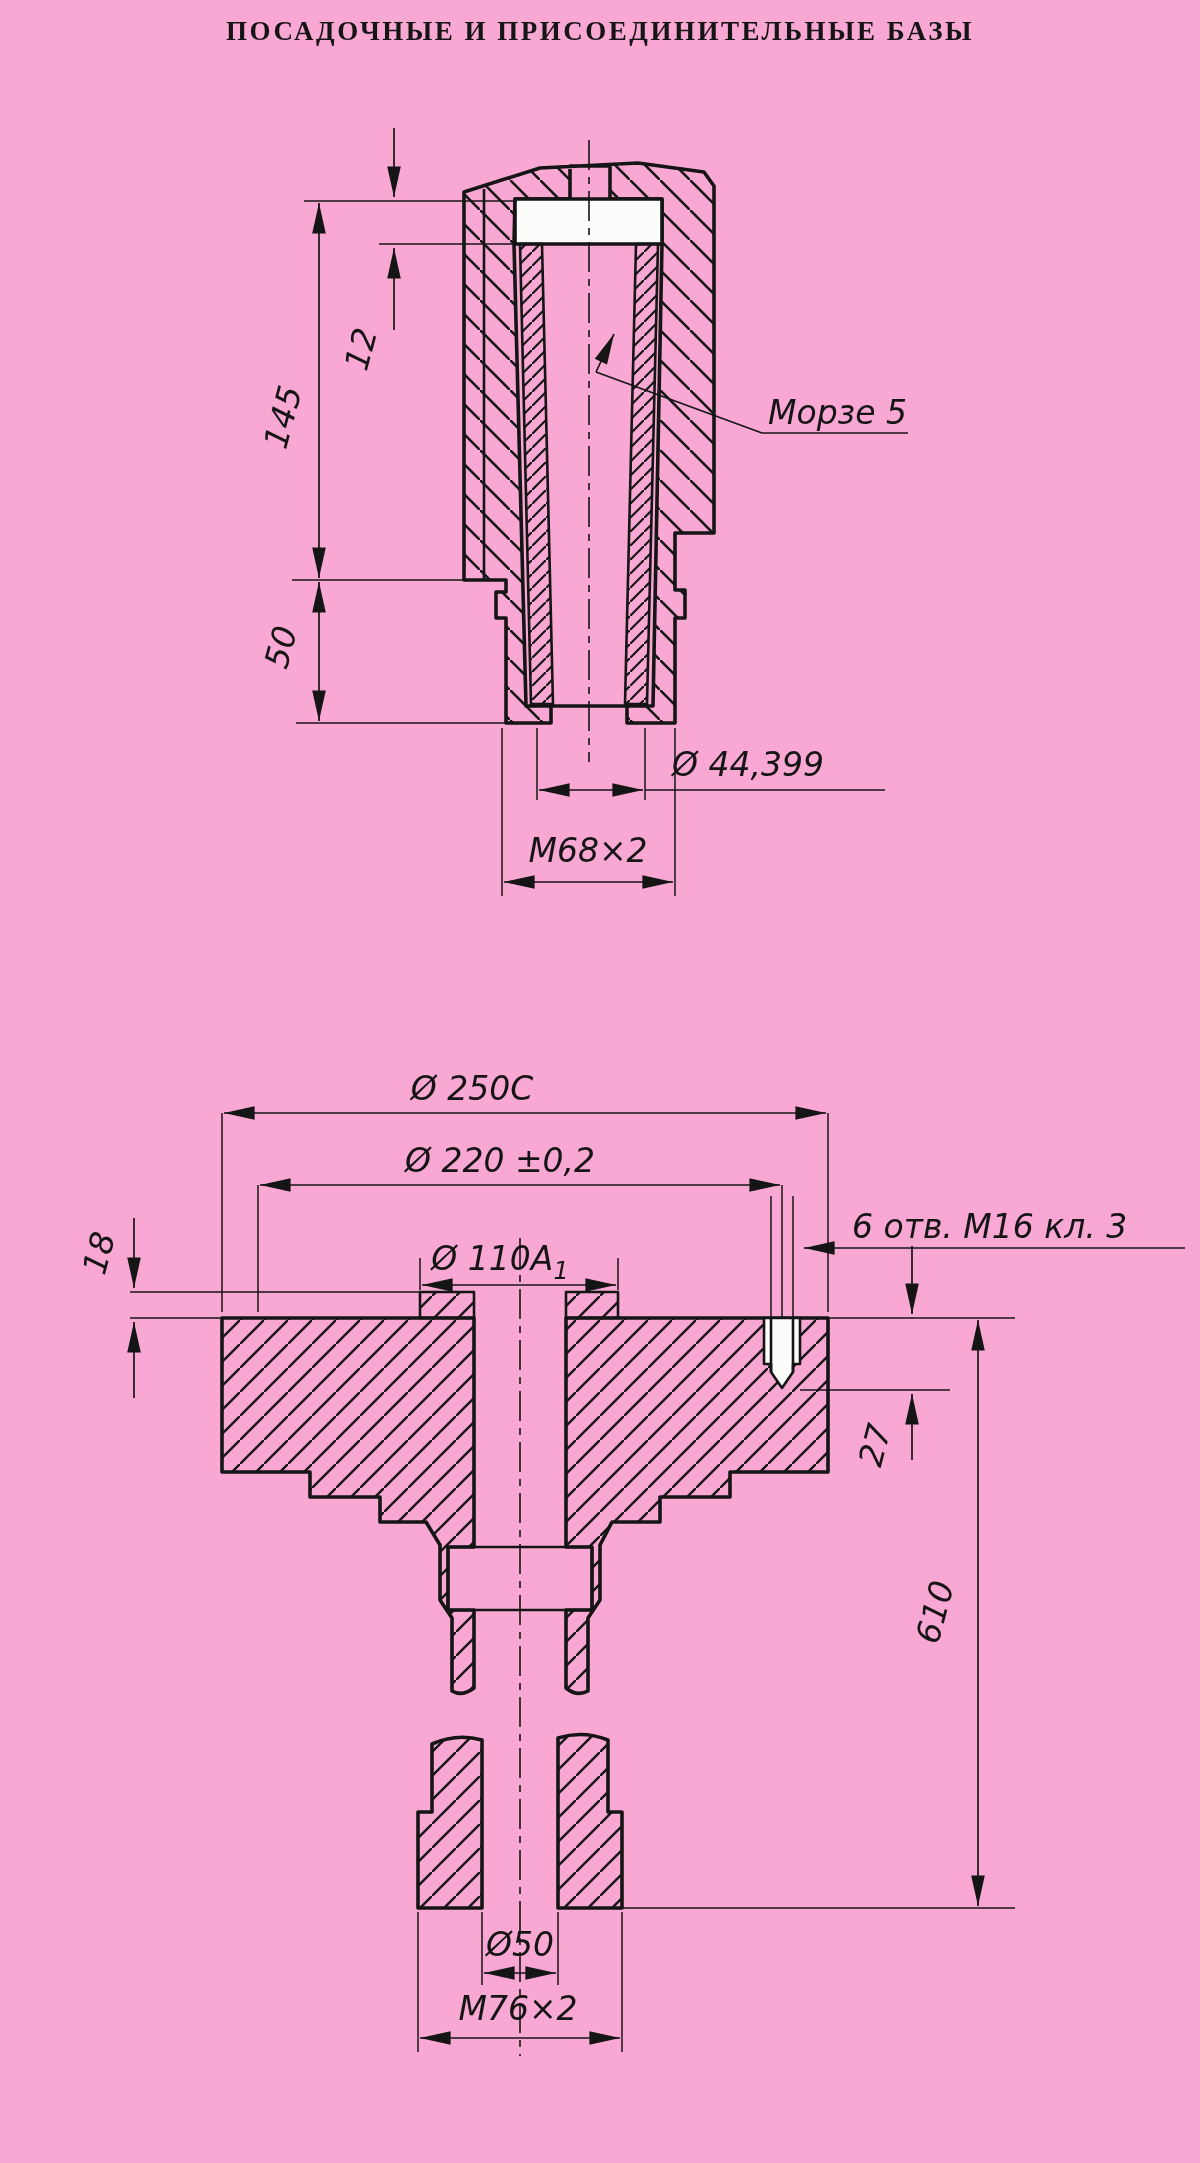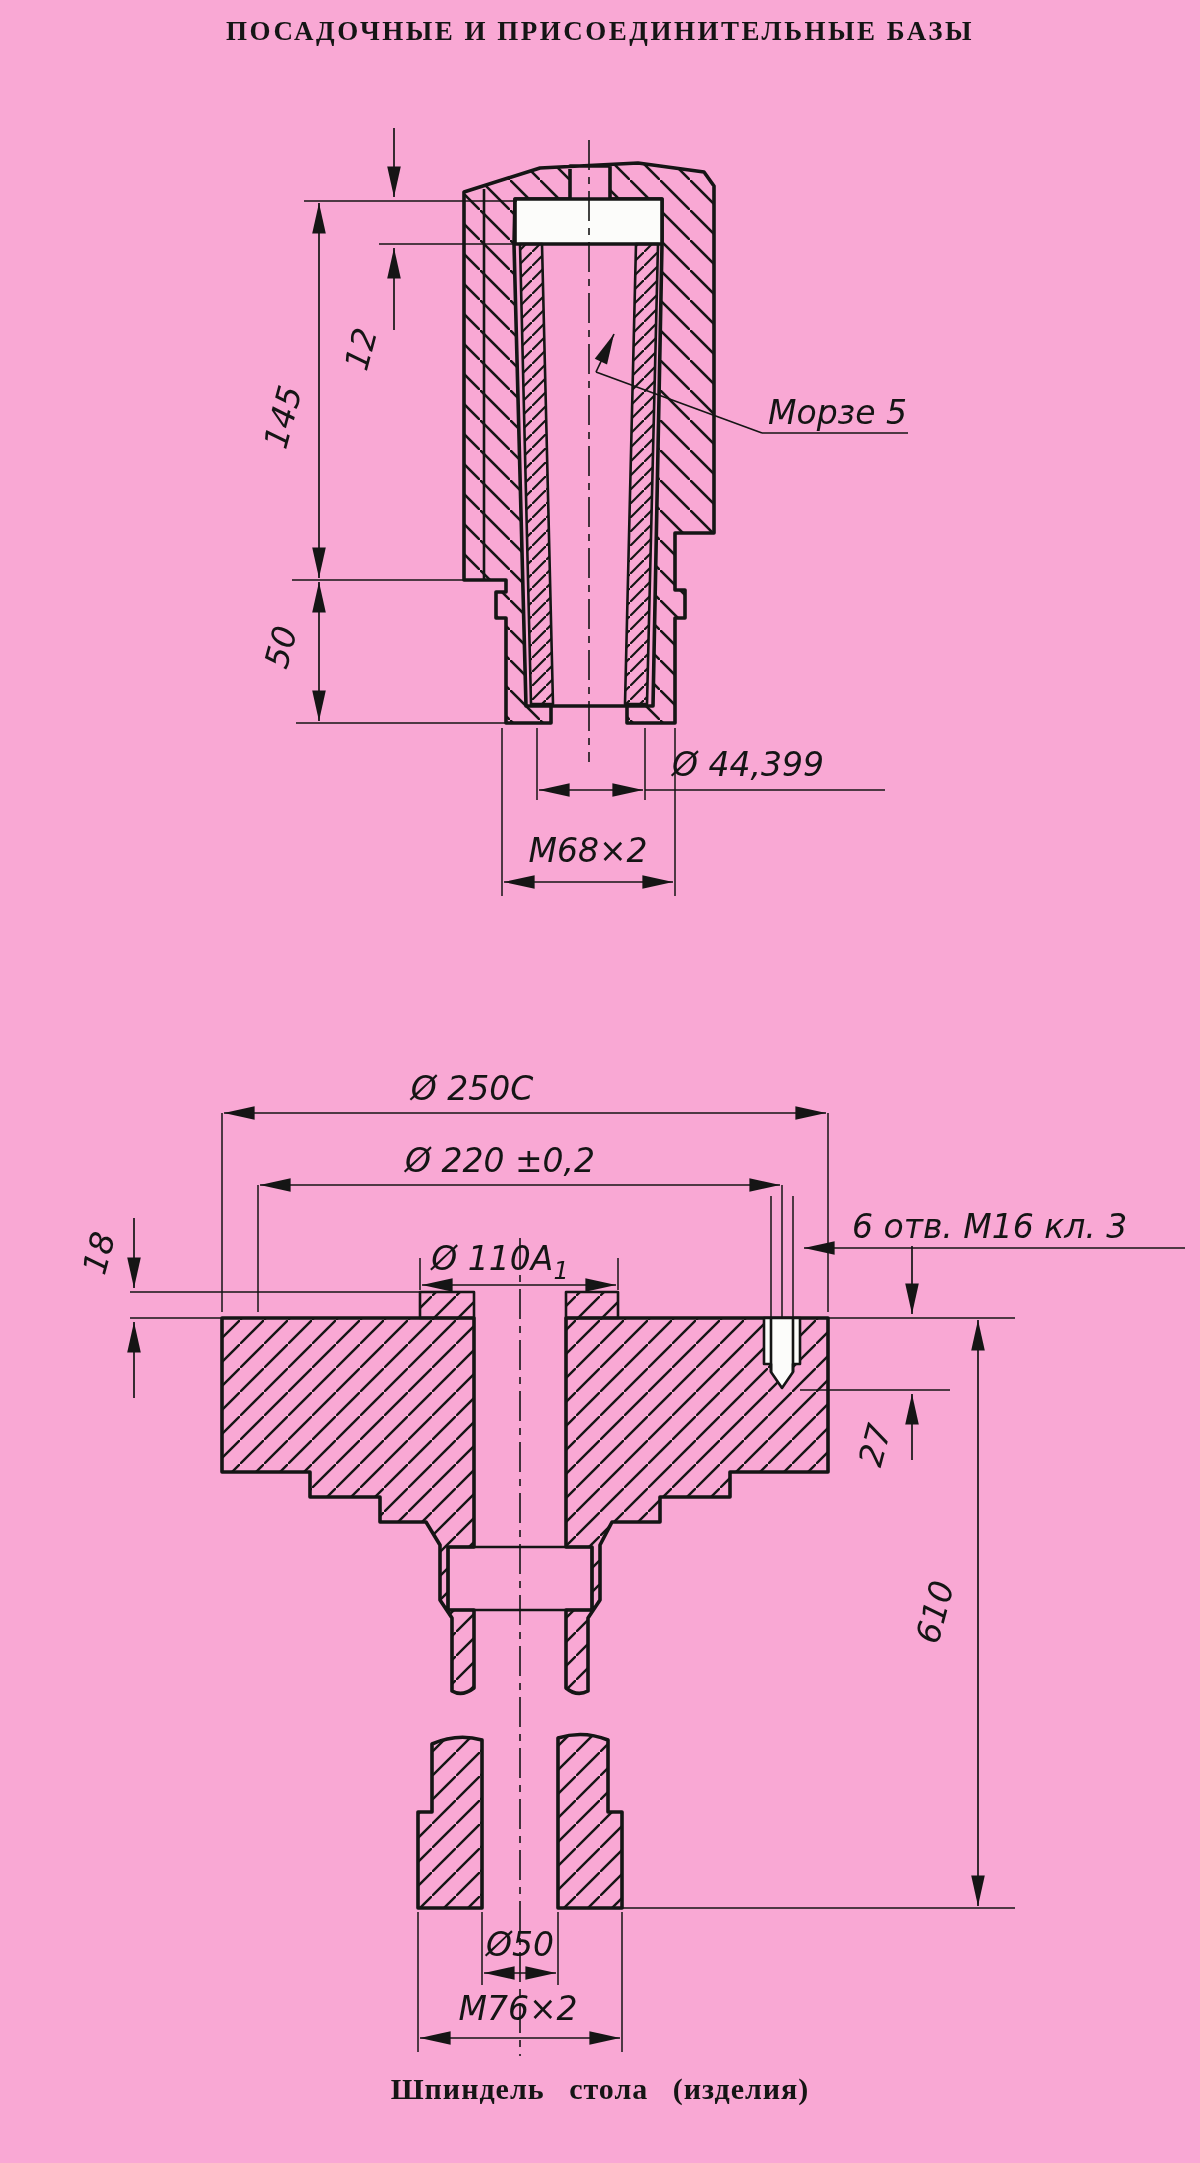--- a/index.html
+++ b/index.html
@@ -204,15 +204,14 @@
 
       <g>
         <line class="ln-thin" x1="418" y1="1912" x2="418" y2="2052"></line>
         <line class="ln-thin" x1="622" y1="1912" x2="622" y2="2052"></line>
         <line class="ln" x1="420" y1="2038" x2="620" y2="2038" marker-start="url(#ah)" marker-end="url(#ah)"></line>
         <text class="dim-txt" x="518" y="2020" text-anchor="middle">М76×2</text>
       </g>
     </g>
   </svg>
 
-  <div class="fig-caption" id="caption-fig2">Шпиндель стола (изделия)</div>
 
 </div>
 
 </body></html>

